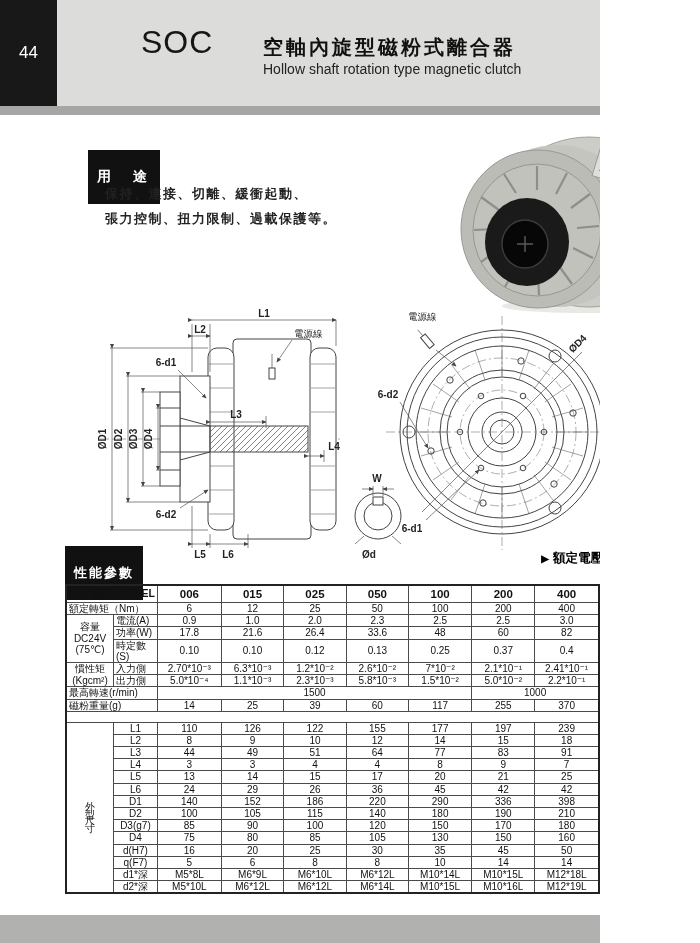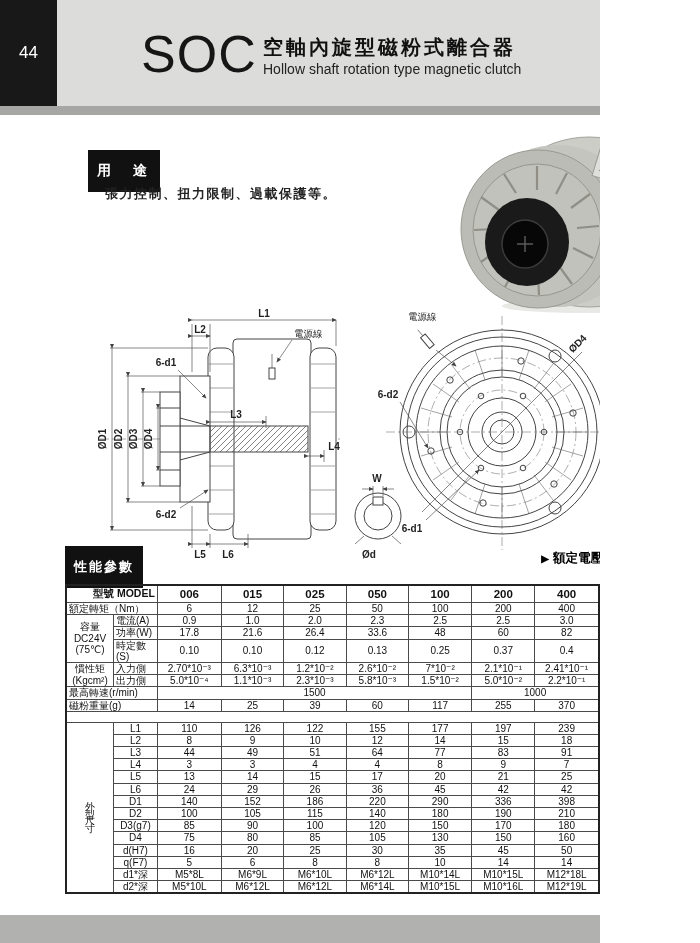--- a/index.html
+++ b/index.html
@@ -2,26 +2,26 @@
 <html><head>
 <meta charset="utf-8">
 <style>
   html,body{margin:0;padding:0;background:#fff;}
   .page{position:relative;width:600px;height:943px;background:#ffffff;overflow:hidden;
         font-family:"Liberation Sans","DejaVu Sans",sans-serif;color:#1a1a1a;}
   
   .page-header{position:absolute;left:0;top:0;width:700px;height:106px;background:#dcdcda;}
   .page-num-box{position:absolute;left:0;top:0;width:57px;height:106px;background:#181818;
         color:#fff;display:flex;align-items:center;justify-content:center;font-size:17px;}
-  .product-code{position:absolute;left:141px;top:24px;font-size:52px;letter-spacing:1px;color:#161616;}
+  .product-code{position:absolute;left:141px;top:24px;font-size:32px;letter-spacing:1px;color:#161616;}
   .title-zh{position:absolute;left:263px;top:34px;font-size:20px;font-weight:bold;letter-spacing:3px;color:#111;}
   .title-en{position:absolute;left:263px;top:61px;font-size:14px;color:#222;}
   .header-strip{position:absolute;left:0;top:106px;width:700px;height:9px;background:#a6a6a4;}
   
-  .black-tag{position:absolute;background:#111;color:#fff;font-weight:bold;padding:12px 9px;}
+  .black-tag{position:absolute;background:#111;color:#fff;font-weight:bold;padding:18px 9px;}
   .usage-label{left:88px;top:150px;font-size:14px;letter-spacing:4px;}
   .usage-text{position:absolute;left:105px;top:181px;font-size:13px;font-weight:bold;
         letter-spacing:1.5px;line-height:1.95;color:#222;}
   
   .photo{position:absolute;left:437px;top:132px;}
   .side-drawing{position:absolute;left:96px;top:306px;}
   .front-drawing{position:absolute;left:352px;top:304px;}
   svg text{font-family:"Liberation Sans","DejaVu Sans",sans-serif;fill:#222;}
   .dim{font-size:9.5px;}
   .dimb{font-size:10px;font-weight:bold;}
@@ -59,20 +59,21 @@
       <span>44</span>
     </div>
     <div class="product-code">SOC</div>
     <div class="title-zh">空軸內旋型磁粉式離合器</div>
     <div class="title-en">Hollow shaft rotation type magnetic clutch</div>
   </header>
   <div class="header-strip"></div>
 
   <div class="black-tag usage-label">用　途</div>
   <div class="usage-text">
+    <div>保持、連接、切離、緩衝起動、</div>
     <div>張力控制、扭力限制、過載保護等。</div>
   </div>
 
   <svg class="photo" width="250" height="186" viewBox="0 0 250 186">
     <ellipse cx="150" cy="174" rx="85" ry="7" fill="#e8e8e4"></ellipse>
     <ellipse cx="152" cy="90" rx="94" ry="85" fill="#cdcdc8" stroke="#a2a29c" stroke-width="1"></ellipse>
     <ellipse cx="120" cy="94" rx="84" ry="81" fill="#c5c5c0"></ellipse>
     <ellipse cx="101" cy="97" rx="77" ry="79" fill="#bcbcb6" stroke="#9a9a94" stroke-width="1"></ellipse>
     <ellipse cx="100" cy="98" rx="64" ry="66" fill="#c2c2bc" stroke="#97978f" stroke-width="1"></ellipse>
     <g stroke="#8f8f88" stroke-width="2.2">

